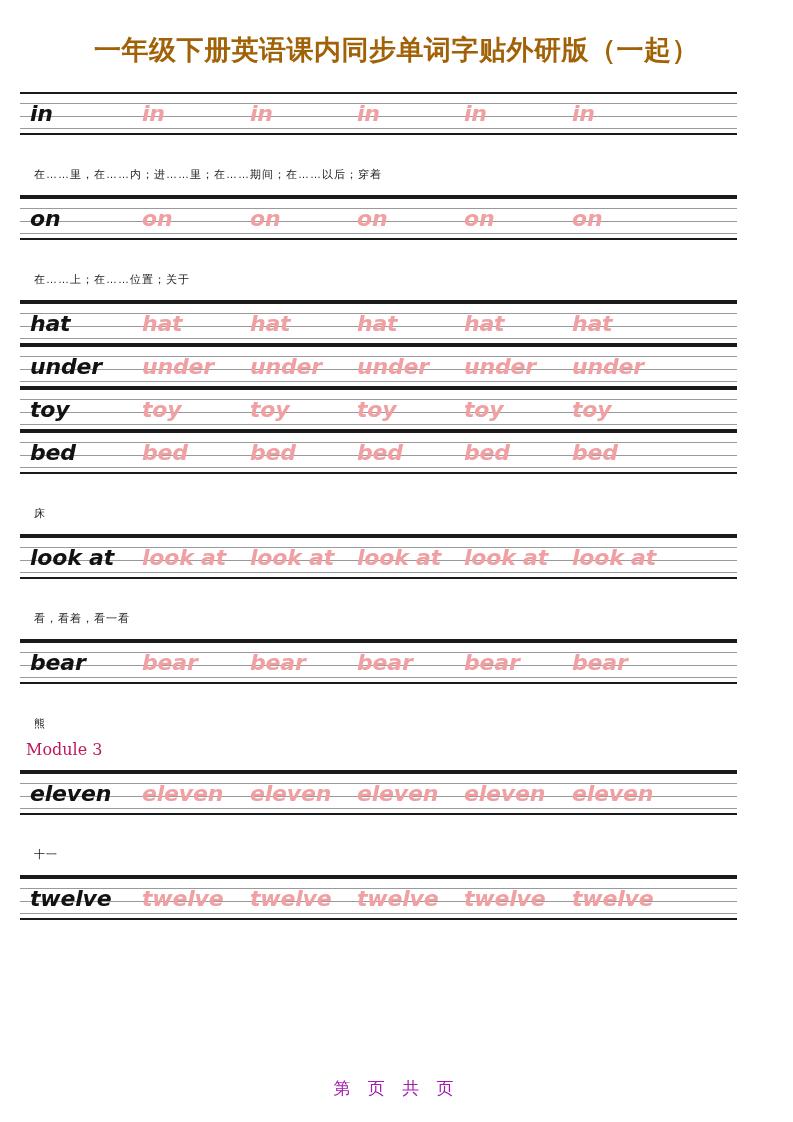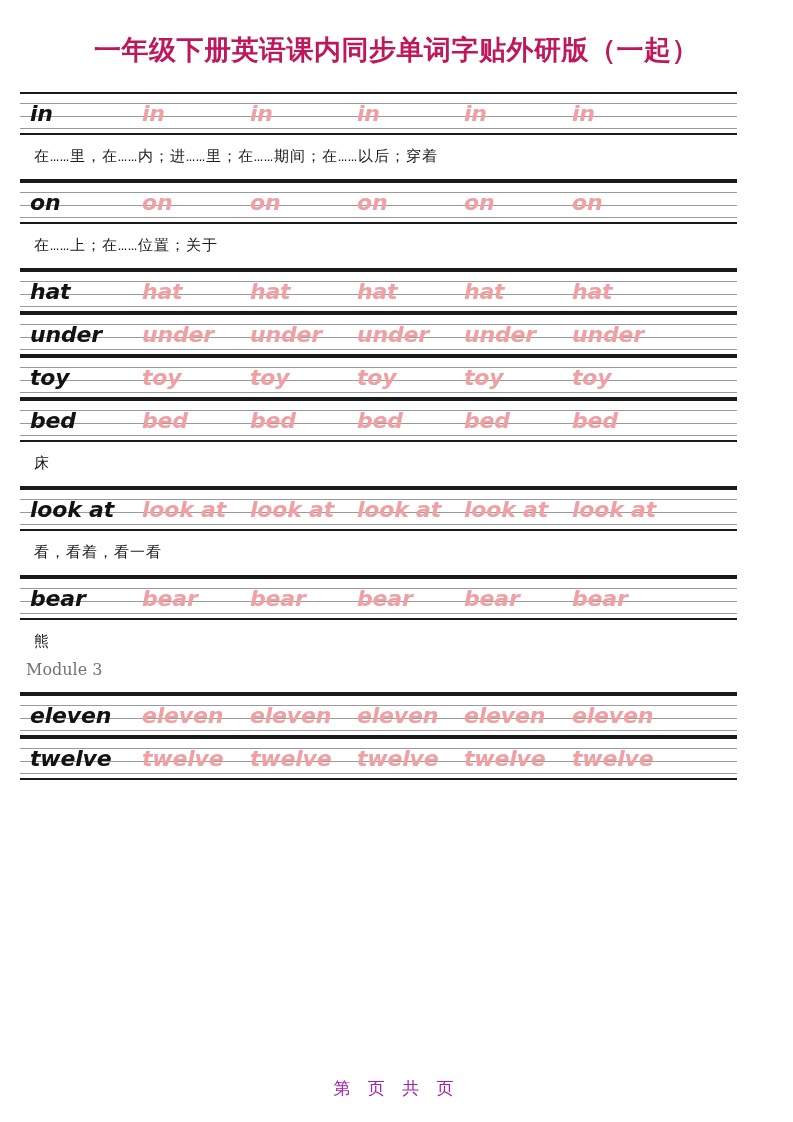--- a/index.html
+++ b/index.html
@@ -29,21 +29,21 @@
   .title {
     position: absolute;
     top: 30px;
     left: 0;
     width: 793px;
     text-align: center;
     font-family: "DejaVu Sans", "Liberation Sans", sans-serif;
     font-size: 27px;
     font-weight: 700;
     letter-spacing: 0.5px;
-    color: #be185d;
+    color: #a16207;
     line-height: 40px;
     white-space: nowrap;
   }
 
   
   .sheet {
     position: absolute;
     left: 20px;
     top: 92px;
     width: 717px;
@@ -107,31 +107,32 @@
 
   
   .meaning-row {
     position: relative;
     min-height: 46px;
     border-bottom: 2px solid #1a1a1a;
     box-sizing: border-box;
     padding: 10px 0 8px 14px;
   }
   .meaning-text {
-    font-family: Liberation Mono, monospace;
-    font-size: 15px;
+    font-family: Liberation Sans, sans-serif;
+    font-size: 11px;
     color: #1a1a1a;
     line-height: 26px;
     letter-spacing: 1px;
     white-space: nowrap;
+    margin-top: 16px;
   }
   .module-text {
     font-family: "DejaVu Serif", "Liberation Serif", serif;
     font-size: 16px;
-    color: #737373;
+    color: #be185d;
     line-height: 24px;
     margin-top: 2px;
     margin-left: -8px;
     white-space: nowrap;
   }
   .meaning-row.with-module {
     min-height: 74px;
   }
 
   
@@ -283,20 +284,23 @@
         <div class="rule r3"></div>
         <div class="slots">
           <div class="slot ink">eleven</div>
           <div class="slot trace t1">eleven</div>
           <div class="slot trace t2">eleven</div>
           <div class="slot trace t3">eleven</div>
           <div class="slot trace t4">eleven</div>
           <div class="slot trace t5">eleven</div>
         </div>
       </div>
+      <div class="meaning-row">
+        <div class="meaning-text">十一</div>
+      </div>
       <div class="word-row">
         <div class="rule r1"></div>
         <div class="rule r2"></div>
         <div class="rule r3"></div>
         <div class="slots">
           <div class="slot ink">twelve</div>
           <div class="slot trace t1">twelve</div>
           <div class="slot trace t2">twelve</div>
           <div class="slot trace t3">twelve</div>
           <div class="slot trace t4">twelve</div>

